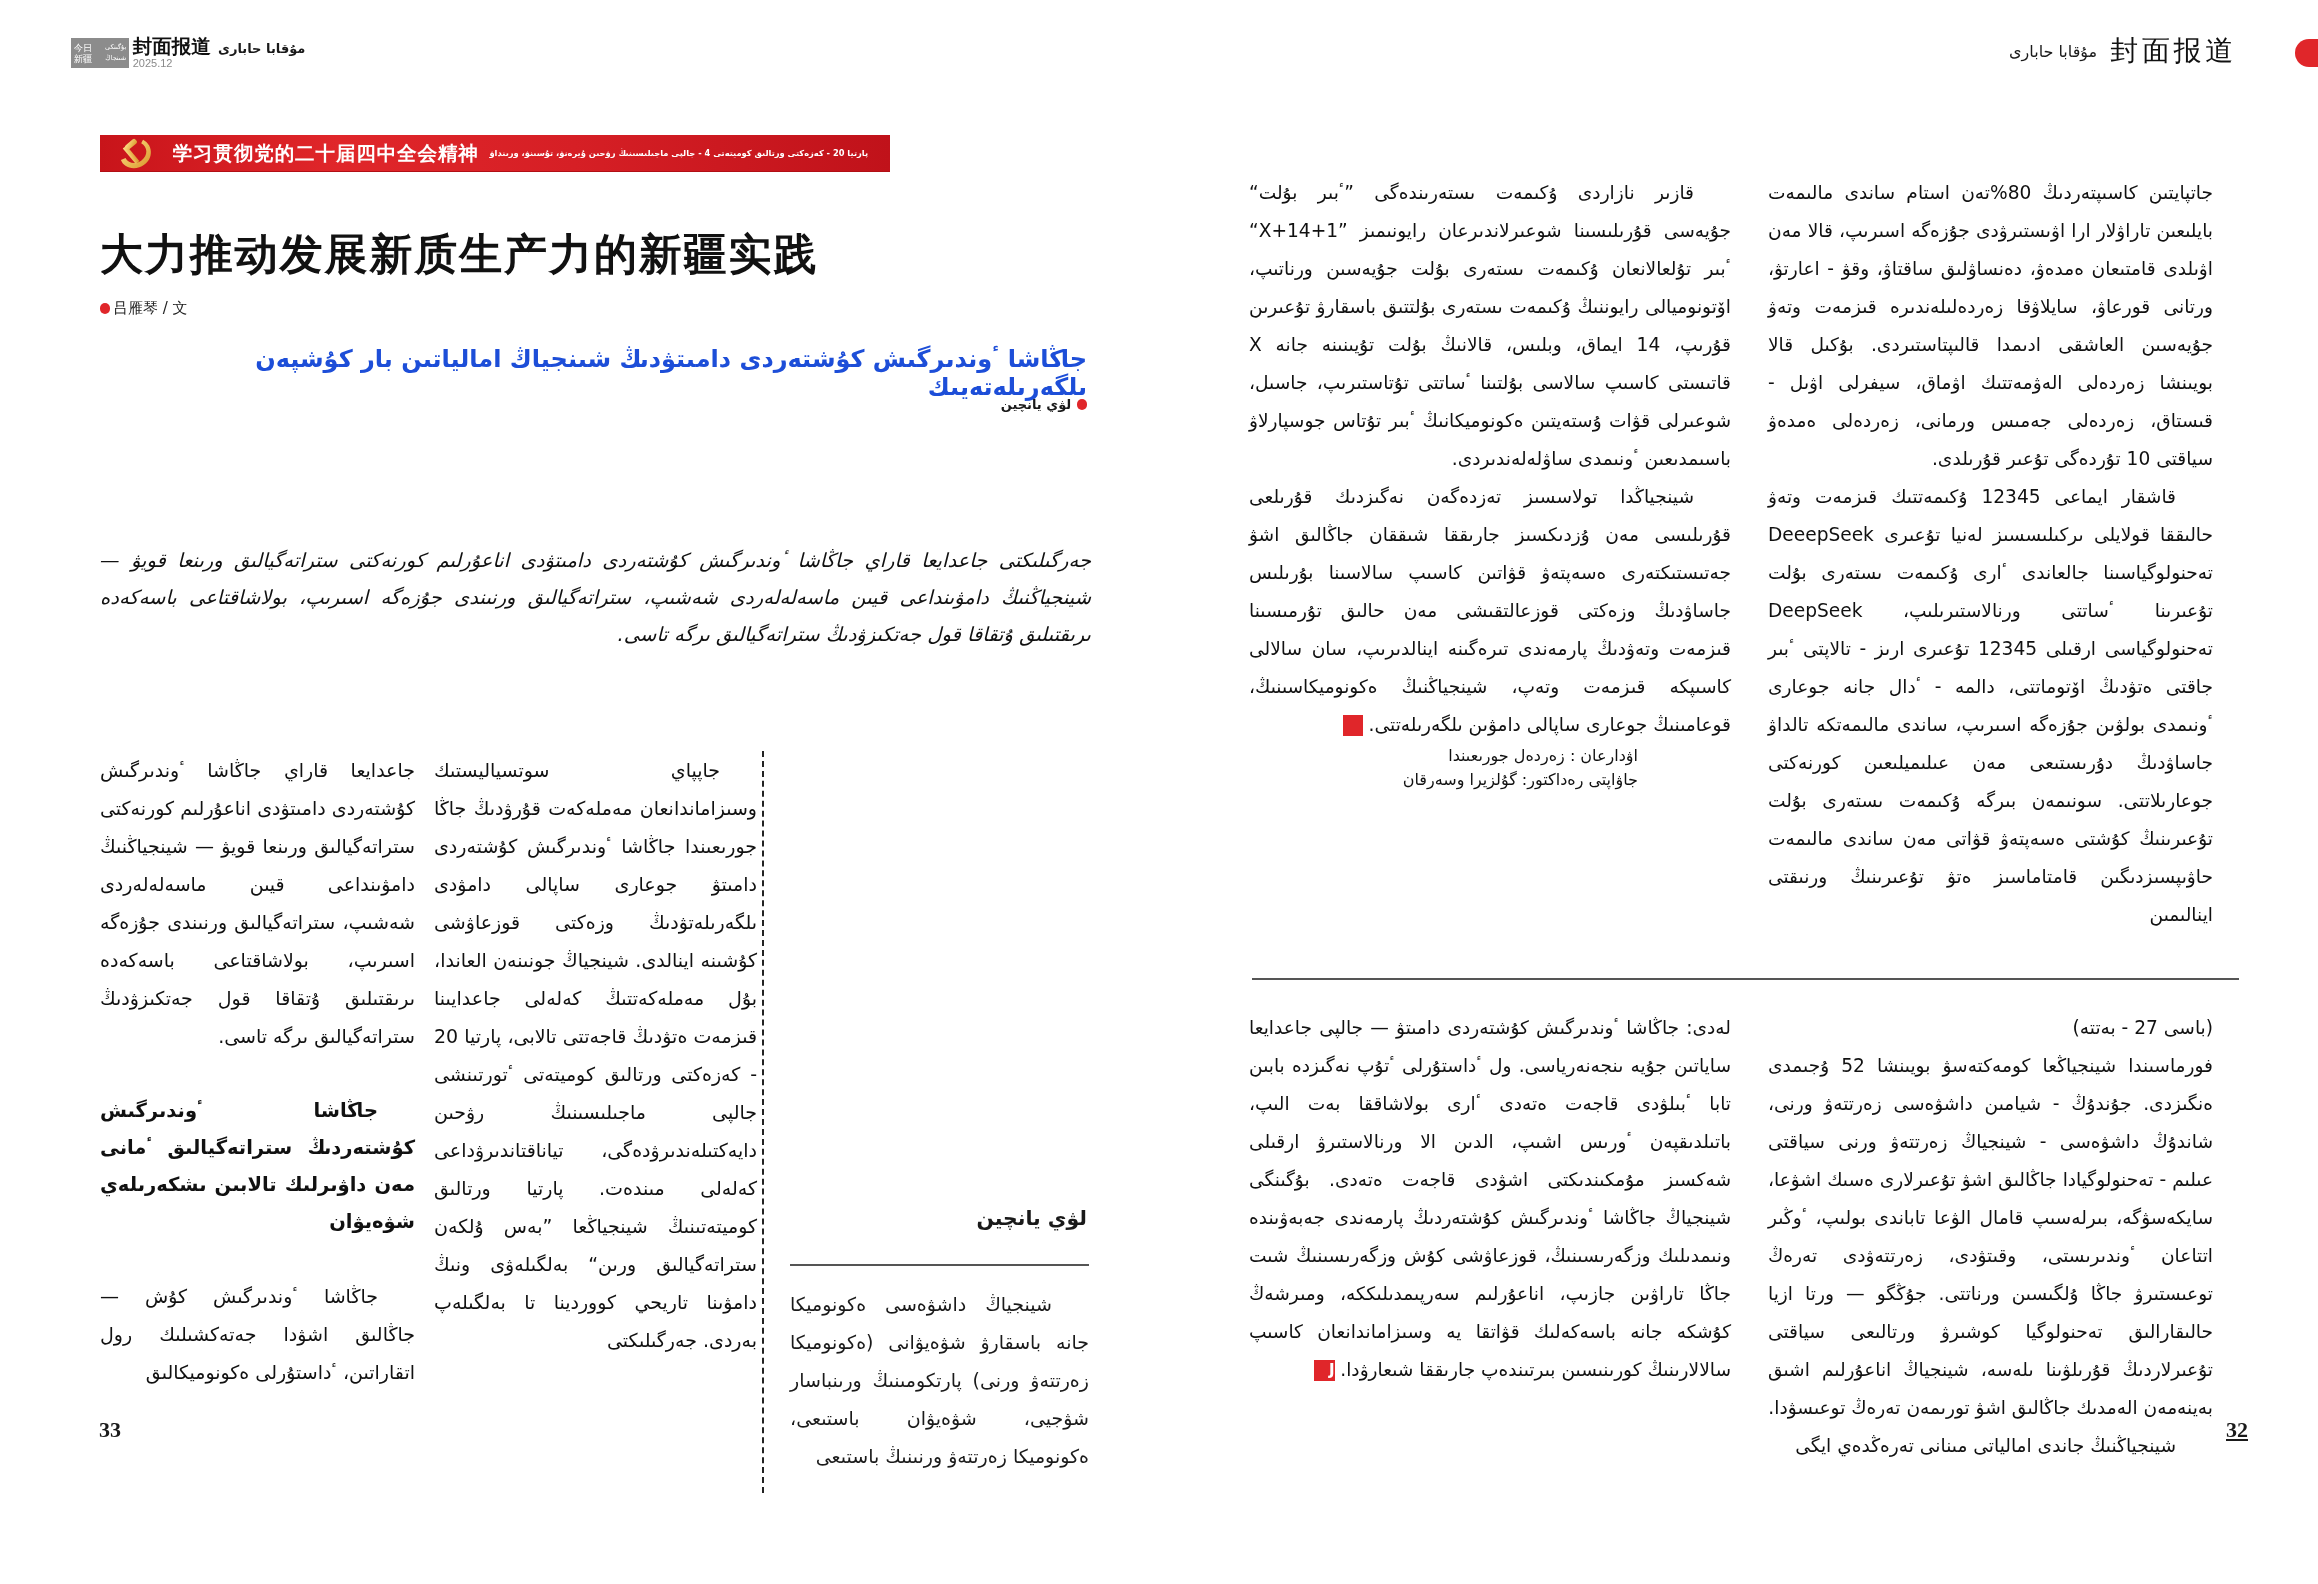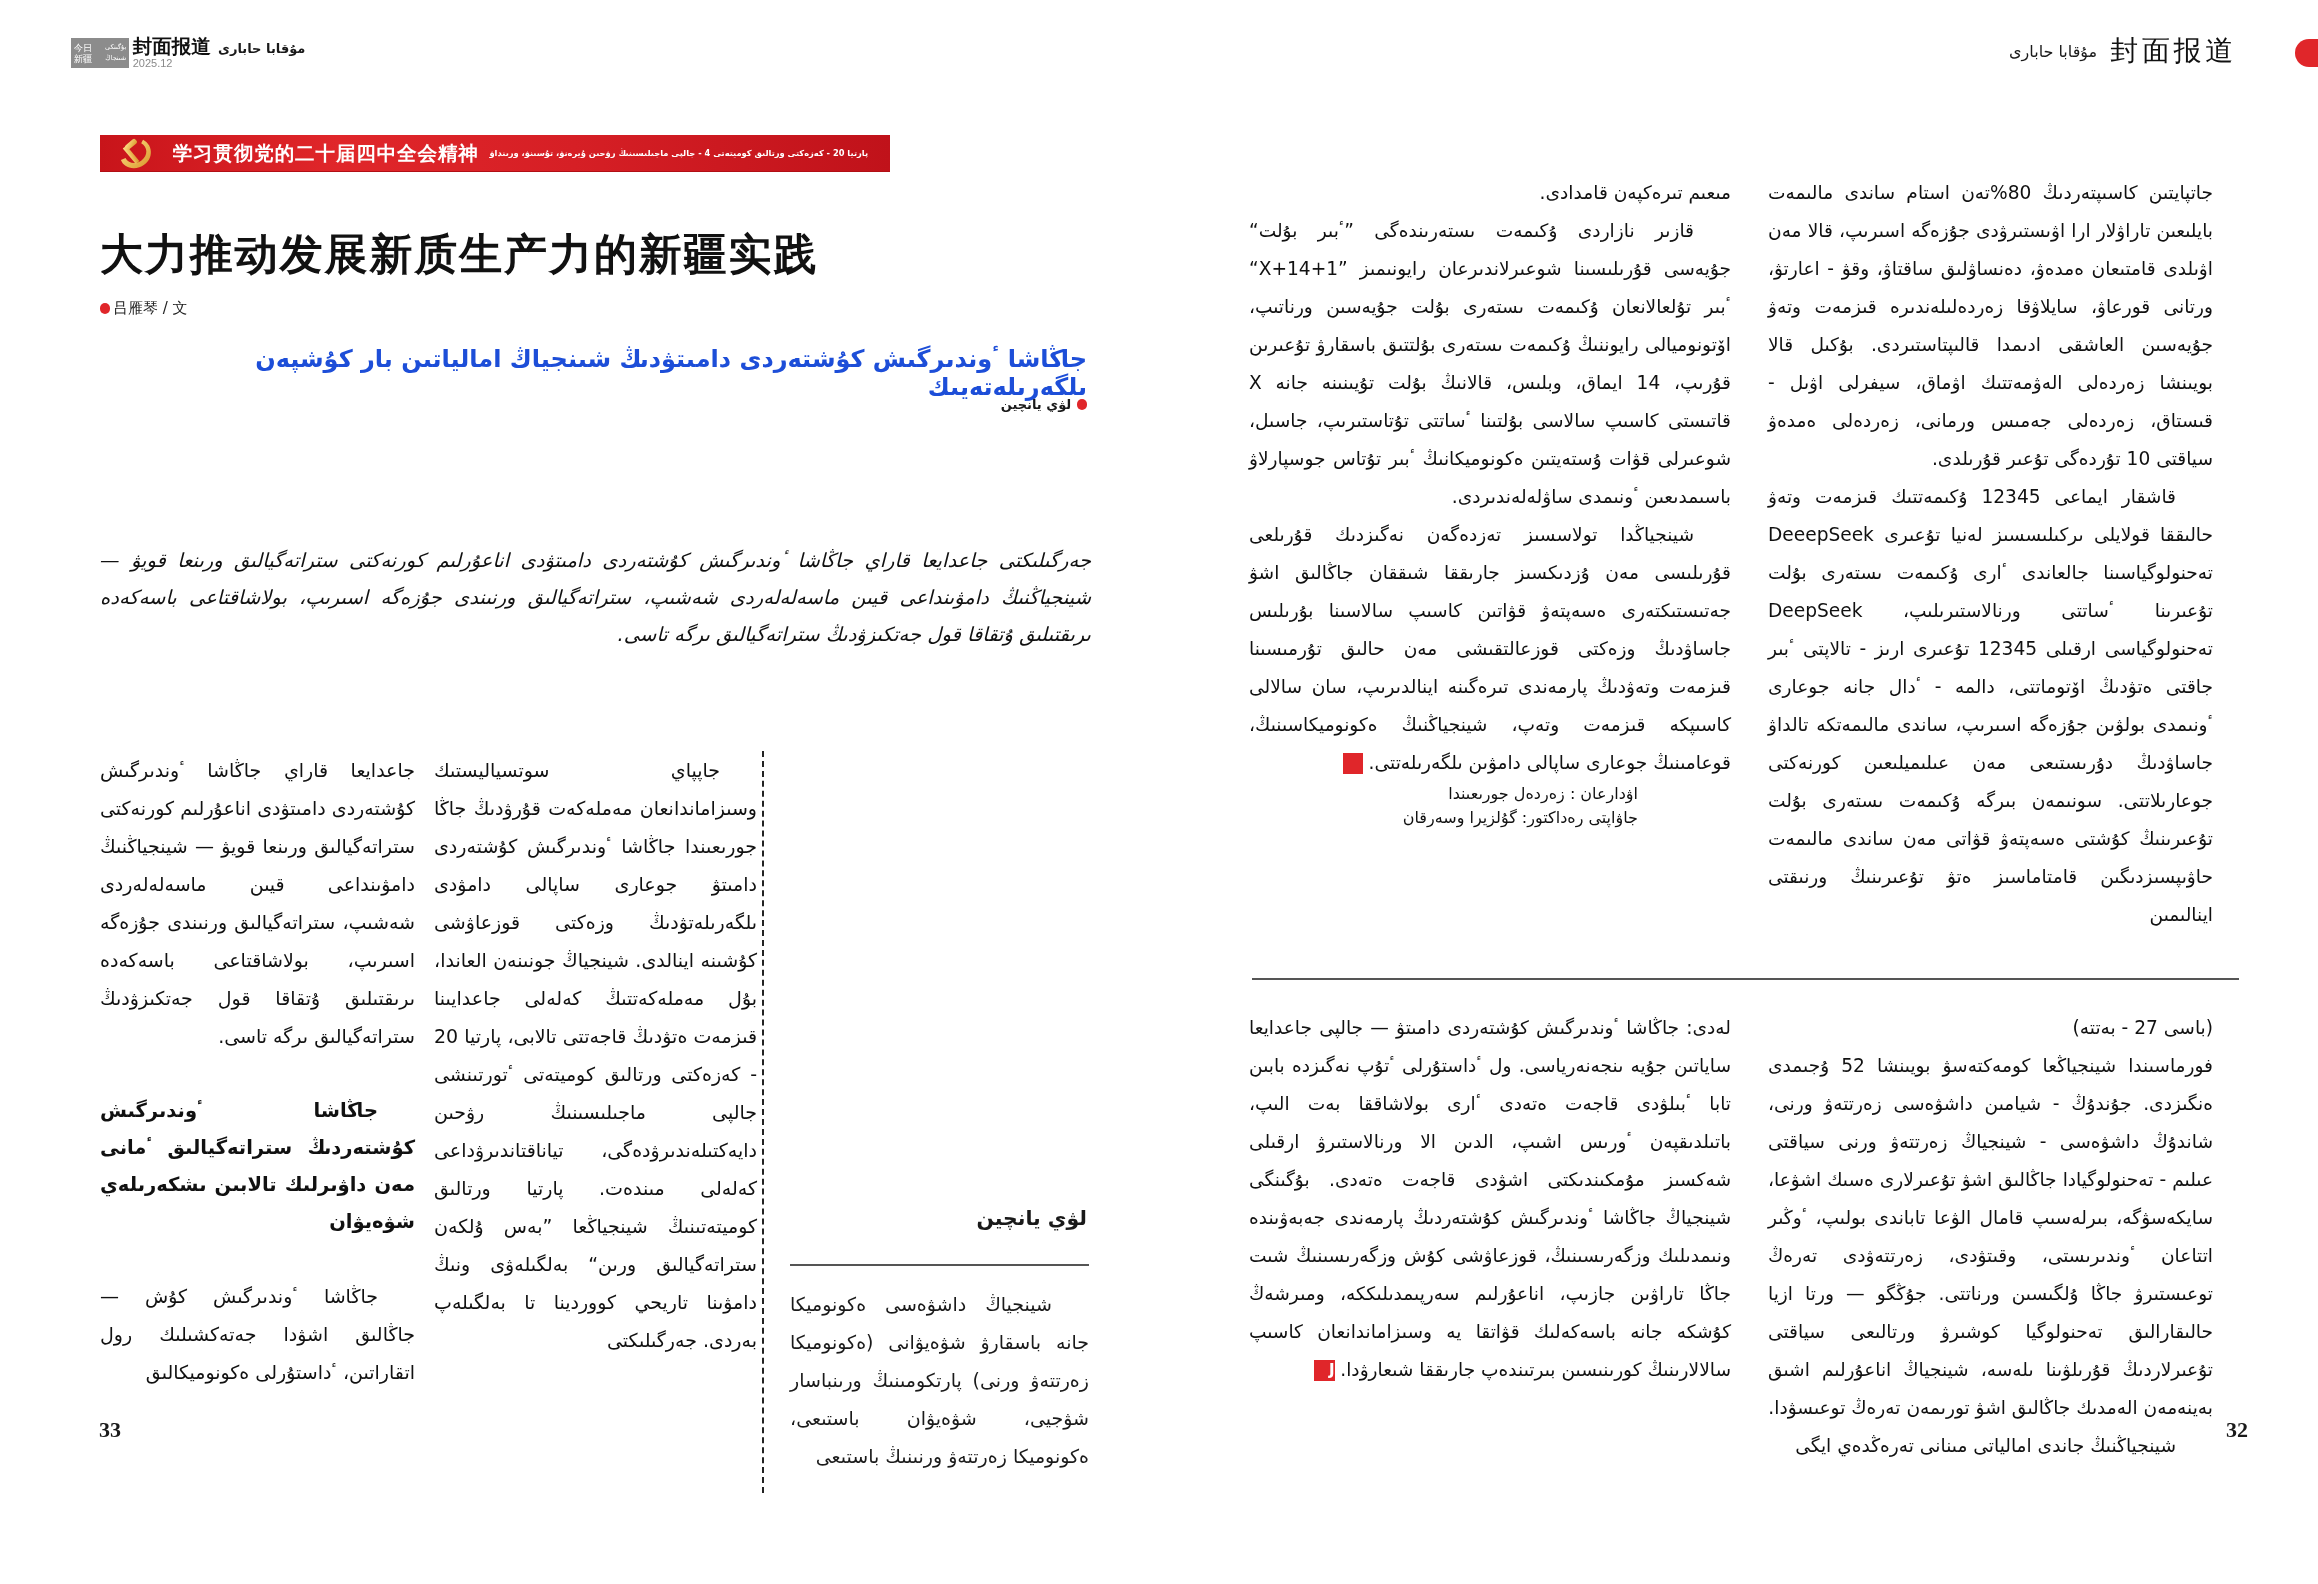--- a/index.html
+++ b/index.html
@@ -55,21 +55,21 @@
     .gap-line { height: 37px; }
 
     .dotted-sep { position: absolute; left: 762px; top: 751px; height: 742px; border-left: 2.8px dashed #222; }
 
     .sidebar-name { position: absolute; left: 790px; width: 297px; top: 1206px; font-size: 20.4px; font-weight: bold; direction: rtl; text-align: right; }
     .sidebar-rule { position: absolute; left: 790px; width: 299px; top: 1264px; height: 1.9px; background: #555; }
     .sidebar-text { position: absolute; left: 790px; width: 299px; top: 1285px; font-size: 19px; line-height: 38px; }
 
     .page-num { position: absolute; top: 1417px; font-family: "Liberation Serif", serif; font-weight: bold; font-size: 22px; }
     .pn-left { left: 99px; }
-    .pn-right { left: 2226px; }
+    .pn-right { left: 2226px; text-decoration: underline; }
 
     
     .rcol-1 { left: 1768px; width: 445px; top: 174px; }
     .rcol-2 { left: 1249px; width: 482px; top: 174px; }
     .rcol-3 { left: 1768px; width: 445px; top: 1009px; }
     .rcol-4 { left: 1249px; width: 482px; top: 1009px; }
     .col.r { font-size: 18.6px; line-height: 38px; }
 
     .h-rule { position: absolute; left: 1252px; top: 978px; width: 987px; height: 1.9px; background: #555; }
 
@@ -157,21 +157,20 @@
   <span class="rh-cn2">封面报道</span>
 </div>
 <div class="red-tab"></div>
 
 <div class="col r rcol-1 rtl">
   <p>جاتپايتىن كاسىپتەردىڭ 80%تەن استام ساندى مالىمەت بايلىعىن تاراۋلار ارا اۋىستىرۋدى جۇزەگە اسىرىپ، قالا مەن اۋىلدى قامتىعان ەمدەۋ، دەنساۋلىق ساقتاۋ، وقۋ - اعارتۋ، ورتانى قورعاۋ، سايلاۋقا زەردەلىلەندىرە قىزمەت وتەۋ جۇيەسىن العاشقى ادىمدا قالىپتاستىردى. بۇكىل قالا بويىنشا زەردەلى الەۋمەتتىك اۋماق، سيفرلى اۋىل - قىستاق، زەردەلى جەمىس ورمانى، زەردەلى ەمدەۋ سياقتى 10 تۇردەگى تۇعىر قۇرىلدى.</p>
   <p style="text-indent:37px;">قاشقار ايماعى 12345 ۇكىمەتتىك قىزمەت وتەۋ حالىققا قولايلى ىركىلىسسىز لەنيا تۇعىرى DeeepSeek تەحنولوگياسىنا جالعاندى ٴارى ۇكىمەت ىستەرى بۇلت تۇعىرىنا ٴساتتى ورنالاستىرىلىپ، DeepSeek تەحنولوگياسى ارقىلى 12345 تۇعىرى ارىز - تالاپتى ٴبىر جاقتى ەتۋدىڭ اۆتوماتتى، دالمە - ٴدال جانە جوعارى ٴونىمدى بولۋىن جۇزەگە اسىرىپ، ساندى مالىمەتكە تالداۋ جاساۋدىڭ دۇرىستىعى مەن عىلىميلىعىن كورنەكتى جوعارىلاتتى. سونىمەن بىرگە ۇكىمەت ىستەرى بۇلت تۇعىرىنىڭ كۇشتى ەسەپتەۋ قۋاتى مەن ساندى مالىمەت حاۋىپسىزدىگىن قامتاماسىز ەتۋ تۇعىرىنىڭ ورنىقتى اينالىمىن</p>
 </div>
 
 <div class="col r rcol-2 rtl">
-  <p>مىعىم تىرەكپەن قامدادى.</p>
   <p style="text-indent:37px;">قازىر نازاردى ۇكىمەت ىستەرىندەگى ”ٴبىر بۇلت“ جۇيەسى قۇرىلىسىنا شوعىرلاندىرعان رايونىمىز ”1+14+X“ ٴبىر تۇلعالانعان ۇكىمەت ىستەرى بۇلت جۇيەسىن ورناتىپ، اۆتونوميالى رايوننىڭ ۇكىمەت ىستەرى بۇلتتىق باسقارۋ تۇعىرىن قۇرىپ، 14 ايماق، وبلىس، قالانىڭ بۇلت تۇيىنىنە جانە X قاتىستى كاسىپ سالاسى بۇلتىنا ٴساتتى تۇتاستىرىپ، جاسىل، شوعىرلى قۋات ۇستەيتىن ەكونوميكانىڭ ٴبىر تۇتاس جوسپارلاۋ باسىمدىعىن ٴونىمدى ساۋلەلەندىردى.</p>
   <p style="text-indent:37px;">
     <span>شينجياڭدا تولاسسىز تەزدەگەن نەگىزدىك قۇرىلعى قۇرىلىسى مەن ۇزدىكسىز جارىققا شىققان جاڭالىق اشۋ جەتىستىكتەرى ەسەپتەۋ قۋاتىن كاسىپ سالاسىنا بۇرىلىس جاساۋدىڭ وزەكتى قوزعالتقىشى مەن حالىق تۇرمىسىنا قىزمەت وتەۋدىڭ پارمەندى تىرەگىنە اينالدىرىپ، سان سالالى كاسىپكە قىزمەت وتەپ، شينجياڭنىڭ ەكونوميكاسىنىڭ، قوعامىنىڭ جوعارى ساپالى دامۋىن ىلگەرىلەتتى.</span><span class="end-mark">J</span>
   </p>
   <div class="credits">
     <div>اۋدارعان : زەردەل جورىعىندا</div>
     <div>جاۋاپتى رەداكتور: گۇلزيرا وسەرقان</div>
   </div>
 </div>
 

